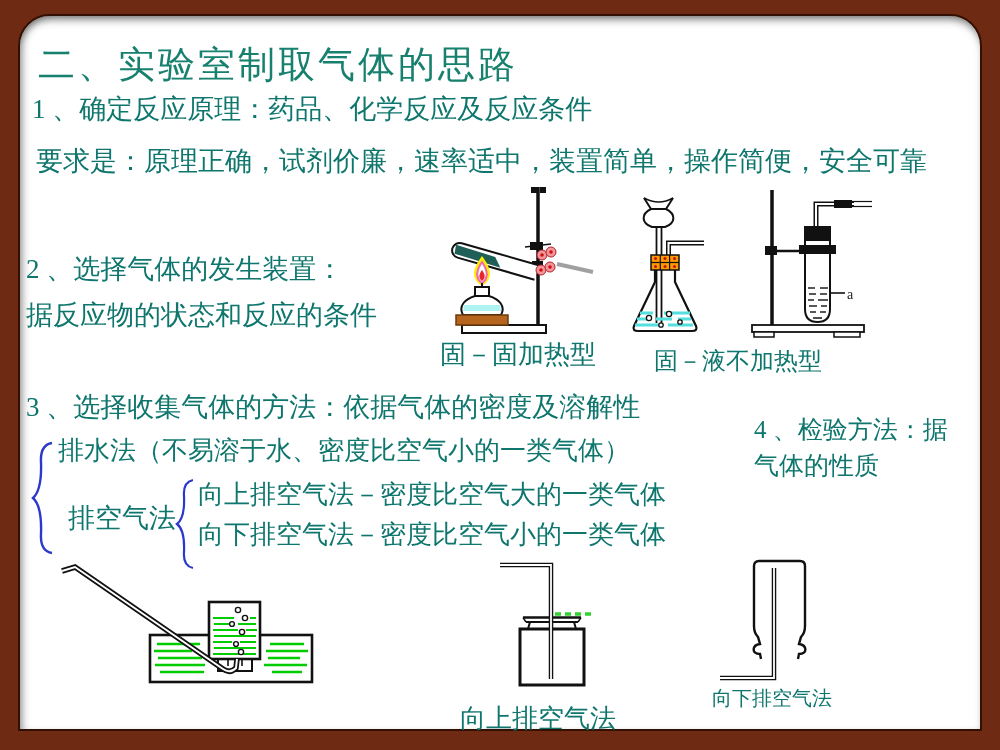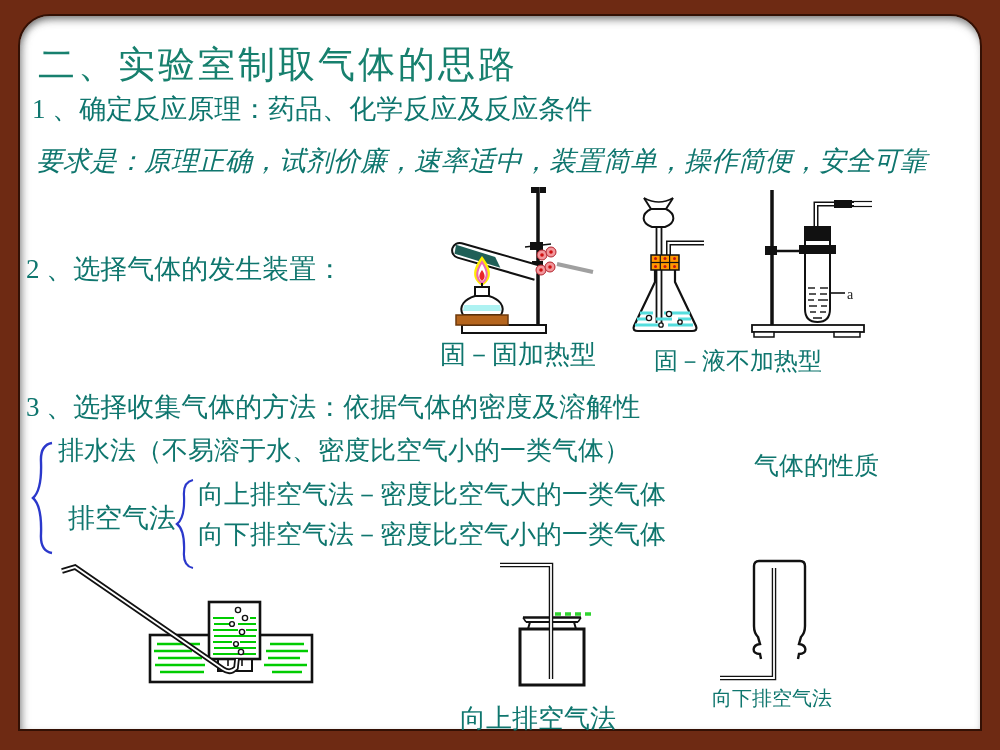--- a/index.html
+++ b/index.html
@@ -17,29 +17,31 @@
   text{font-family:"Liberation Serif","DejaVu Serif",serif;}
 </style>
 </head>
 <body>
 
 <div class="frame">
   <div class="slide">
 
     <div class="title" style="left:18px;top:24px;font-size:37px;">二、实验室制取气体的思路</div>
     <div class="txt" style="left:12px;top:78px;font-size:27px;">1 、确定反应原理：药品、化学反应及反应条件</div>
-    <div class="txt" style="left:16px;top:130px;font-size:27px;font-style:italic;">要求是：原理正确，试剂价廉，速率适中，装置简单，操作简便，安全可靠</div>
+    <div class="txt" style="left:16px;top:130px;font-size:27px;">要求是：原理正确，试剂价廉，速率适中，装置简单，操作简便，安全可靠</div>
     <div class="txt" style="left:6px;top:238px;font-size:27px;">2 、选择气体的发生装置：</div>
+    <div class="txt" style="left:6px;top:284px;font-size:27px;">据反应物的状态和反应的条件</div>
     <div class="txt" style="left:420px;top:324px;font-size:26px;">固－固加热型</div>
     <div class="txt" style="left:634px;top:332px;font-size:24px;">固－液不加热型</div>
     <div class="txt" style="left:6px;top:376px;font-size:27px;">3 、选择收集气体的方法：依据气体的密度及溶解性</div>
     <div class="txt" style="left:38px;top:420px;font-size:26px;">排水法（不易溶于水、密度比空气小的一类气体）</div>
     <div class="txt" style="left:48px;top:487px;font-size:27px;">排空气法</div>
     <div class="txt" style="left:178px;top:464px;font-size:26px;">向上排空气法－密度比空气大的一类气体</div>
     <div class="txt" style="left:178px;top:504px;font-size:26px;">向下排空气法－密度比空气小的一类气体</div>
+    <div class="txt" style="left:734px;top:400px;font-size:25px;">4 、检验方法：据</div>
     <div class="txt" style="left:734px;top:436px;font-size:25px;">气体的性质</div>
     <div class="txt" style="left:440px;top:688px;font-size:26px;">向上排空气法</div>
     <div class="txt" style="left:692px;top:671px;font-size:20px;">向下排空气法</div>
 
     <svg style="left:10px;top:424px;" width="26" height="116" viewBox="0 0 26 116">
       <path d="M22,3 Q10,5 11,22 Q12,50 3,58 Q12,66 11,94 Q10,111 22,113" fill="none" stroke="#2b38cb" stroke-width="2.4"></path>
     </svg>
     <svg style="left:154px;top:462px;" width="24" height="92" viewBox="0 0 24 92">
       <path d="M19,2 Q9,4 10,18 Q11,40 3,46 Q11,52 10,74 Q9,88 19,90" fill="none" stroke="#2b38cb" stroke-width="2.2"></path>
     </svg>

